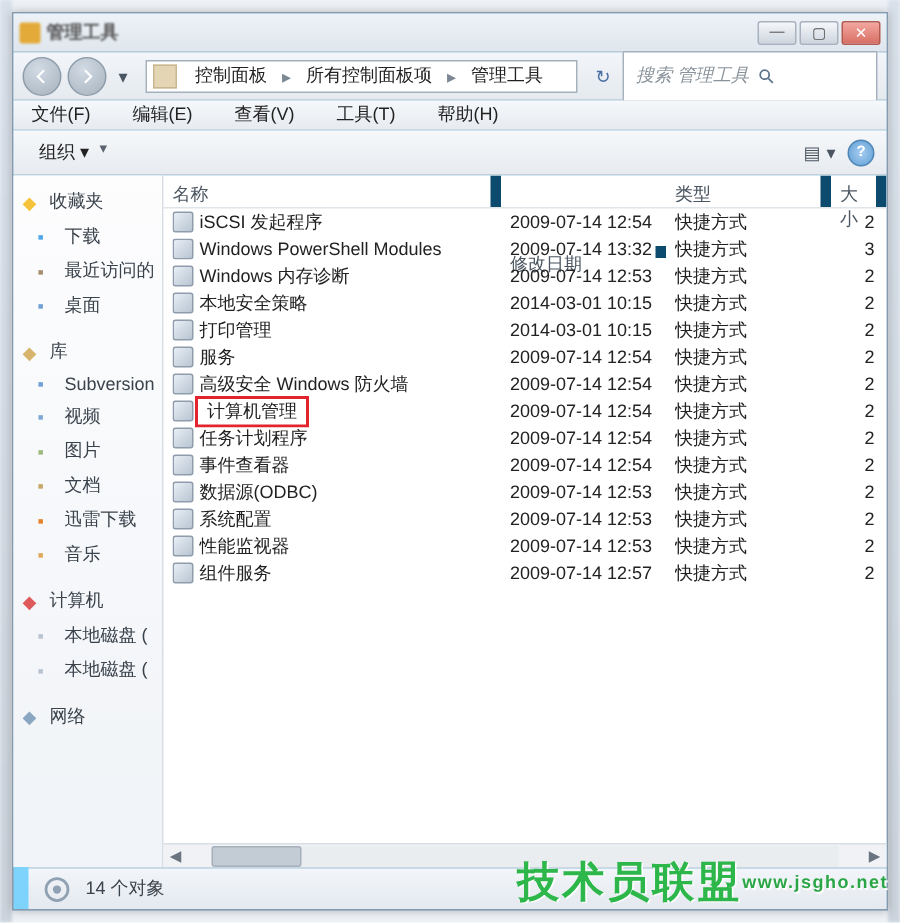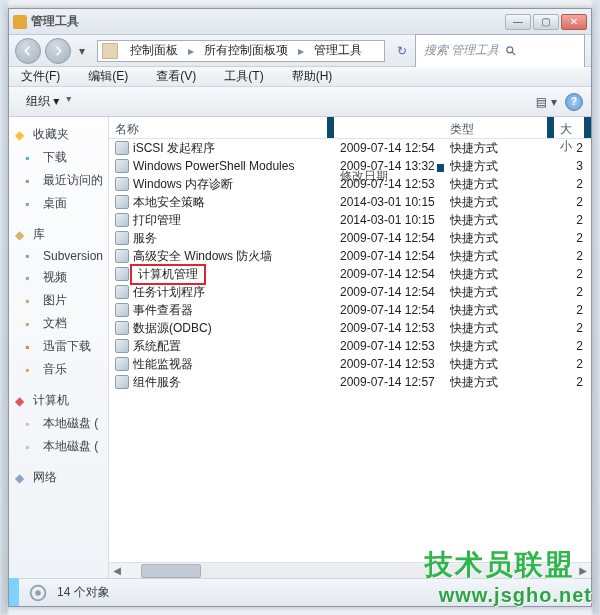--- a/index.html
+++ b/index.html
@@ -68,23 +68,23 @@
 .fi-generic { background: linear-gradient(135deg, #e8eef5, #b8c5d2); border: 1px solid #8e9cab; border-radius: 2px; }
 .cell-date { flex: 0 0 110px; }
 .cell-type { flex: 0 0 110px; }
 .cell-size { flex: 1; text-align: right; padding-right: 8px; }
 .hscroll { height: 16px; border-top: 1px solid #d8dee5; background: #f0f2f5; display: flex; align-items: center; }
 .hscroll .track { flex: 1; height: 14px; background: #eaedf0; position: relative; margin: 0 16px; }
 .hscroll .thumb { position: absolute; left: 0; width: 60px; height: 14px; background: #c3cbd4; border: 1px solid #a6b0bb; border-radius: 2px; cursor: pointer; }
 .hscroll .arrow { width: 16px; text-align: center; color: #6a7480; cursor: pointer; font-size: 10px; }
 .statusbar { height: 28px; border-top: 1px solid #cdd6de; background: linear-gradient(180deg, #f2f5f9, #e4e9ef); display: flex; align-items: center; gap: 8px; padding: 0 8px; color: #3a424b; margin-left: 10px; }
 .statusbar .gear { width: 22px; height: 22px; color: #8fa1b3; }
-.watermark { position: absolute; right: 8px; bottom: 8px; display: flex; flex-direction: column; align-items: center; pointer-events: none; }
+.watermark { position: absolute; right: 8px; bottom: 8px; display: flex; flex-direction: row; align-items: center; pointer-events: none; }
 .watermark .big { font-size: 28px; font-weight: 900; color: #2db649; font-family: "Microsoft YaHei", sans-serif; letter-spacing: 2px; text-shadow: 1px 1px 0 #fff; }
-.watermark .url { font-size: 20px; font-weight: bold; color: #2ba647; letter-spacing: 1px; text-shadow: 1px 1px 0 #fff; margin-left: 31px; }
+.watermark .url { font-size: 12px; font-weight: bold; color: #2ba647; letter-spacing: 1px; text-shadow: 1px 1px 0 #fff; }
 </style>
 </head>
 <body>
 
 <div class="chrome-blur"></div>
 <div class="chrome-blur rt"></div>
 
 <div class="window">
 
   <div class="titlebar">

